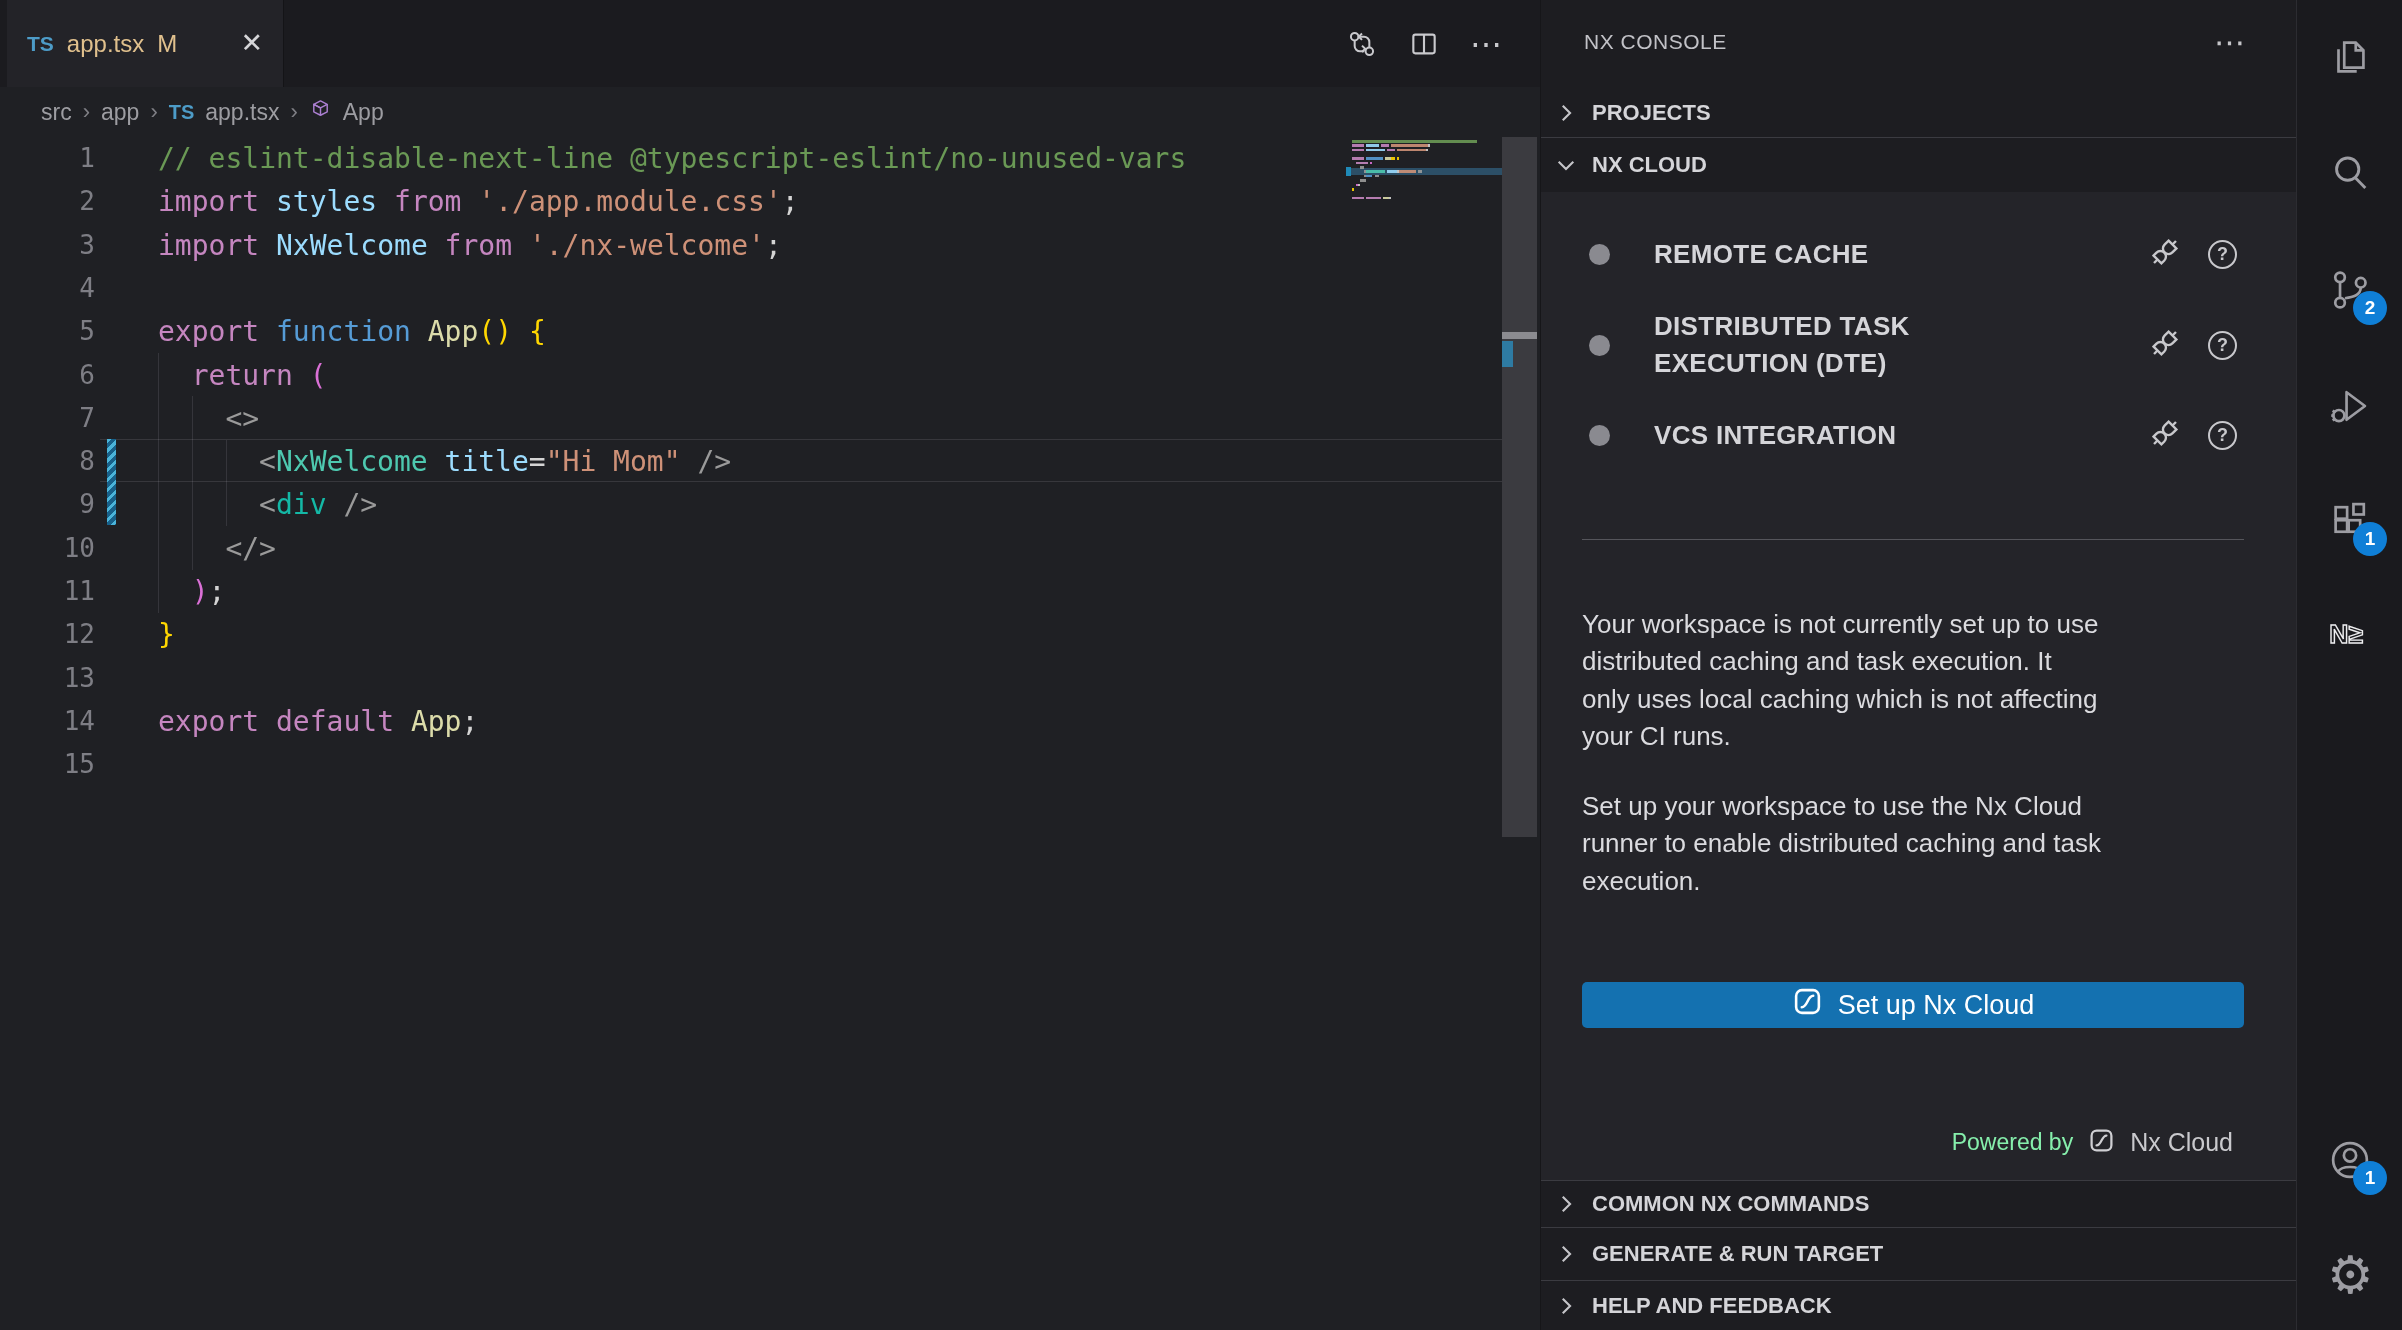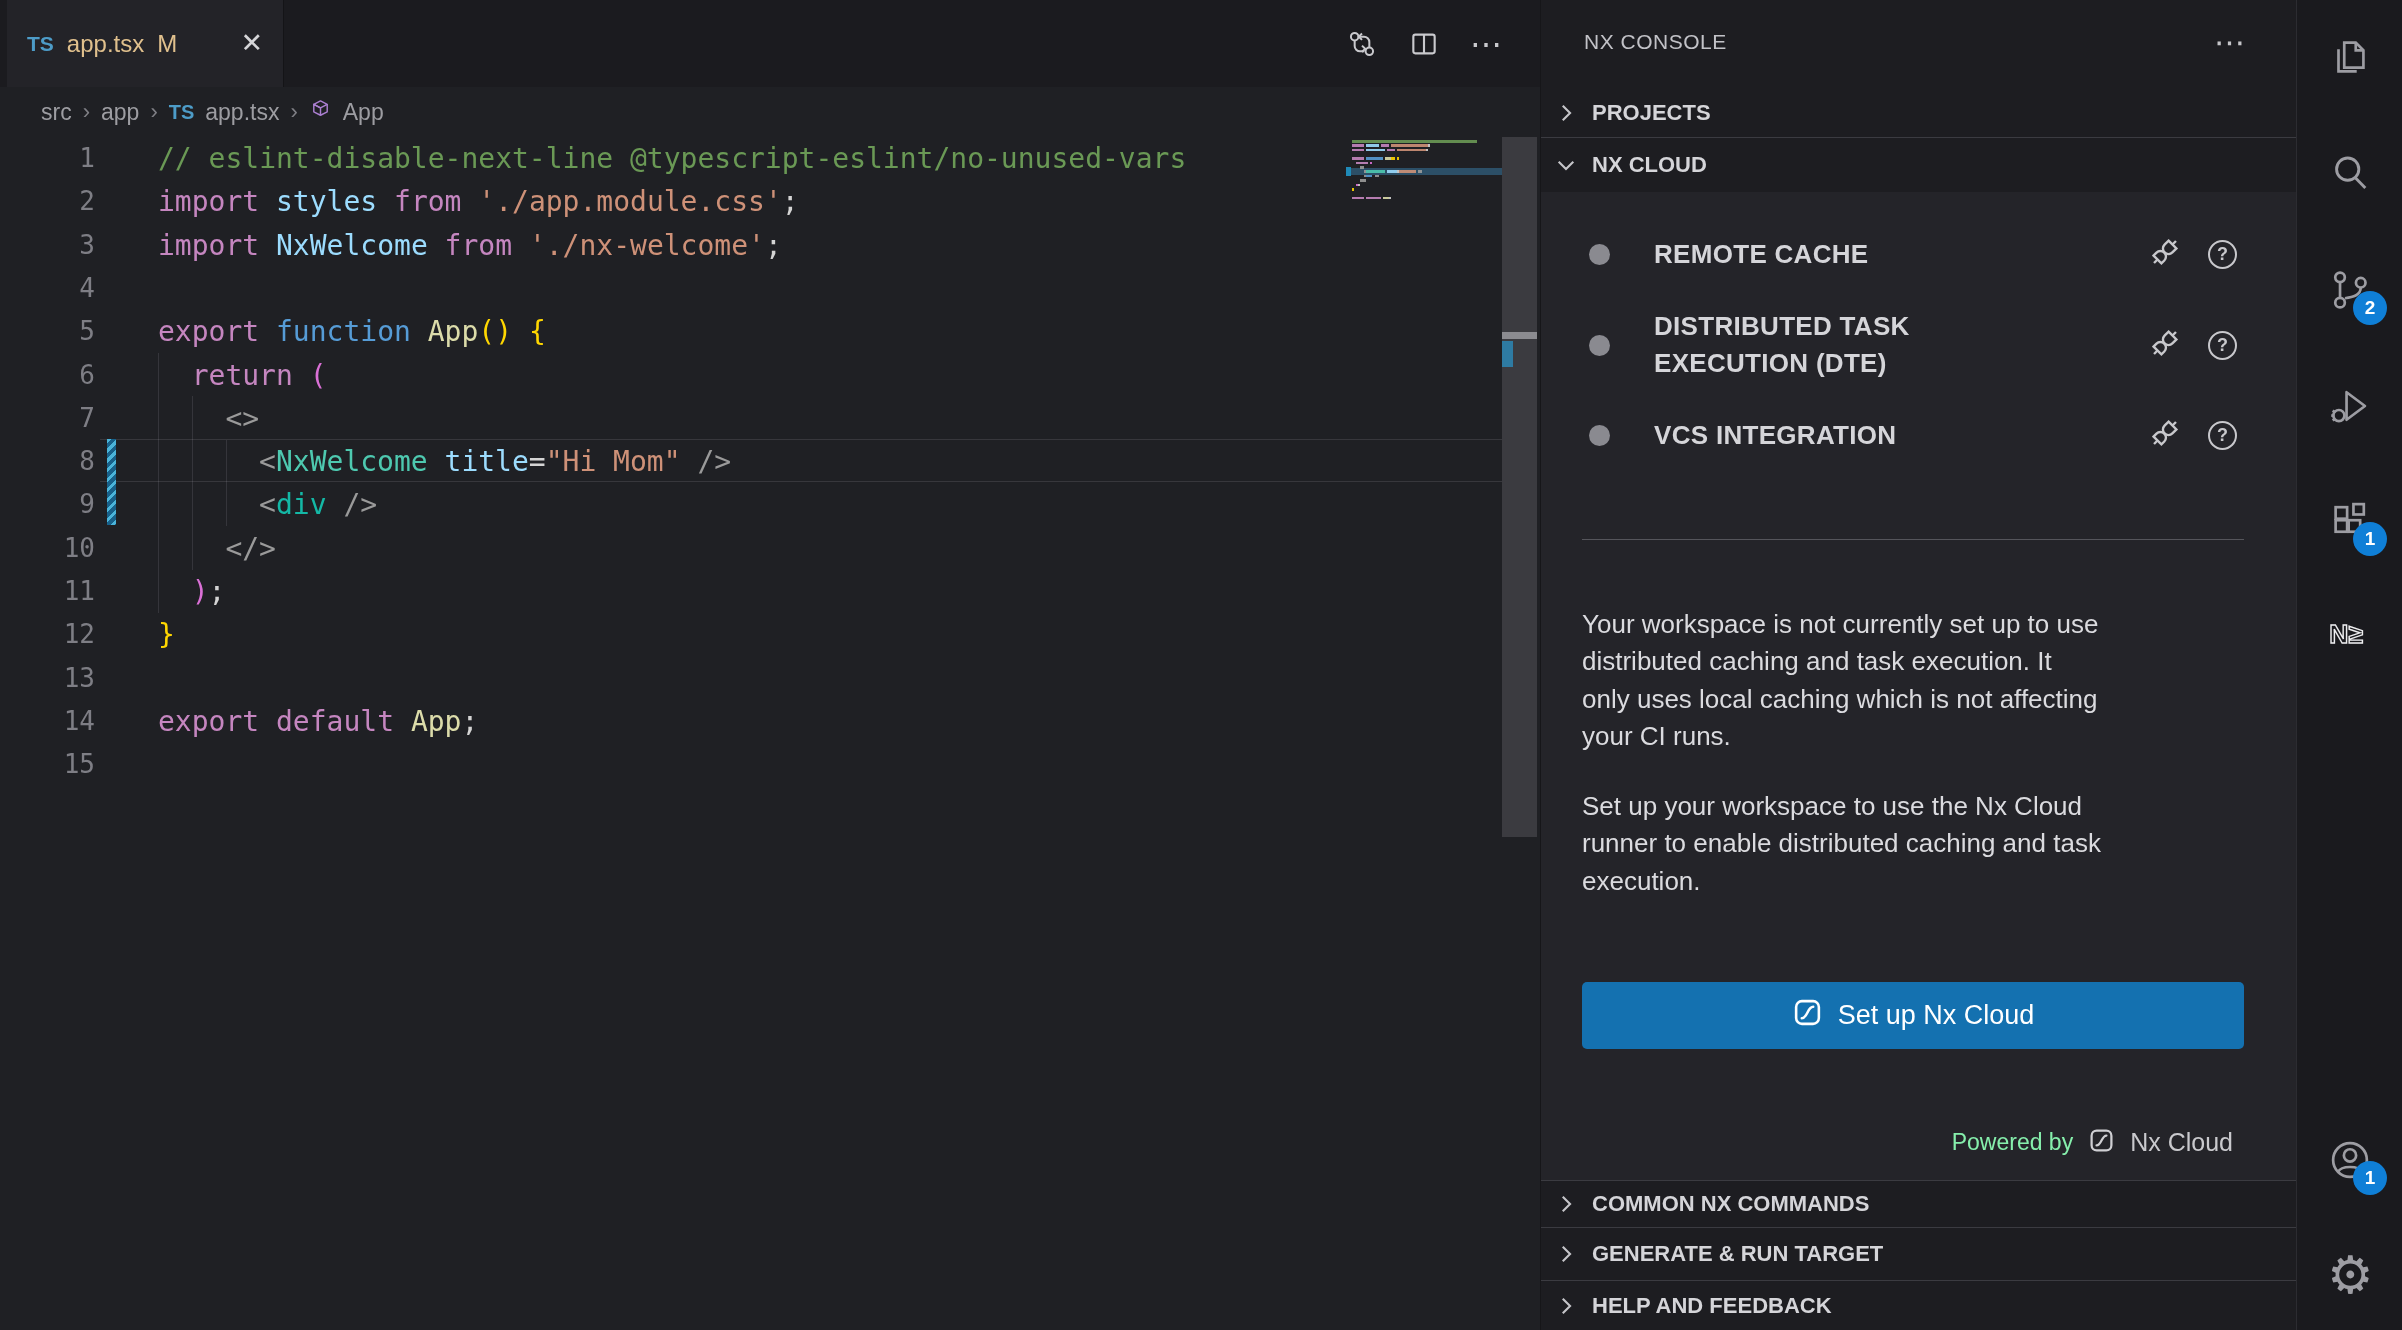--- a/index.html
+++ b/index.html
@@ -71,21 +71,21 @@
   .feat-label { width:340px; color:#d5d5d9; font-weight:700; font-size:26px; line-height:37px; letter-spacing:0.3px; }
   .feat-spacer { flex:1; }
   .feat-plug { color:#c8c8cc; flex:none; margin-right:24px; cursor:pointer; }
   .help-circle { width:29px; height:29px; border:2px solid #c8c8cc; border-radius:50%; color:#c8c8cc;
                  font-size:18px; font-weight:700; display:flex; align-items:center; justify-content:center;
                  flex:none; cursor:pointer; }
   .wv-hr { position:absolute; left:41px; top:347px; width:662px; height:1px; background:#55555b; }
   .wv-msg { position:absolute; left:41px; width:680px; font-size:26px; line-height:37.3px; color:#dbdbdf;
             white-space:pre-line; }
   .msg1 { top:414px; } .msg2 { top:596px; }
-  .setup-btn { position:absolute; left:41px; top:790px; width:662px; height:67px; background:#1471b0;
+  .setup-btn { position:absolute; left:41px; top:790px; width:662px; height:46px; background:#1471b0;
                border:none; border-radius:5px; color:#ffffff; font-size:27px; font-family:"Liberation Sans",sans-serif;
                display:flex; align-items:center; justify-content:center; gap:15px; cursor:pointer; }
   .powered { position:absolute; left:0; top:935px; width:756px; display:flex; align-items:center;
              justify-content:flex-end; padding-right:64px; gap:15px; }
   .powered-label { color:#86efac; font-size:23px; }
   .powered-brand { color:#c9c9cd; font-size:25px; }
 
   
   .activity-bar { position:absolute; left:2296px; top:0; width:106px; height:1330px; background:#1a1a1e;
                   border-left:1px solid #2c2c31; }

